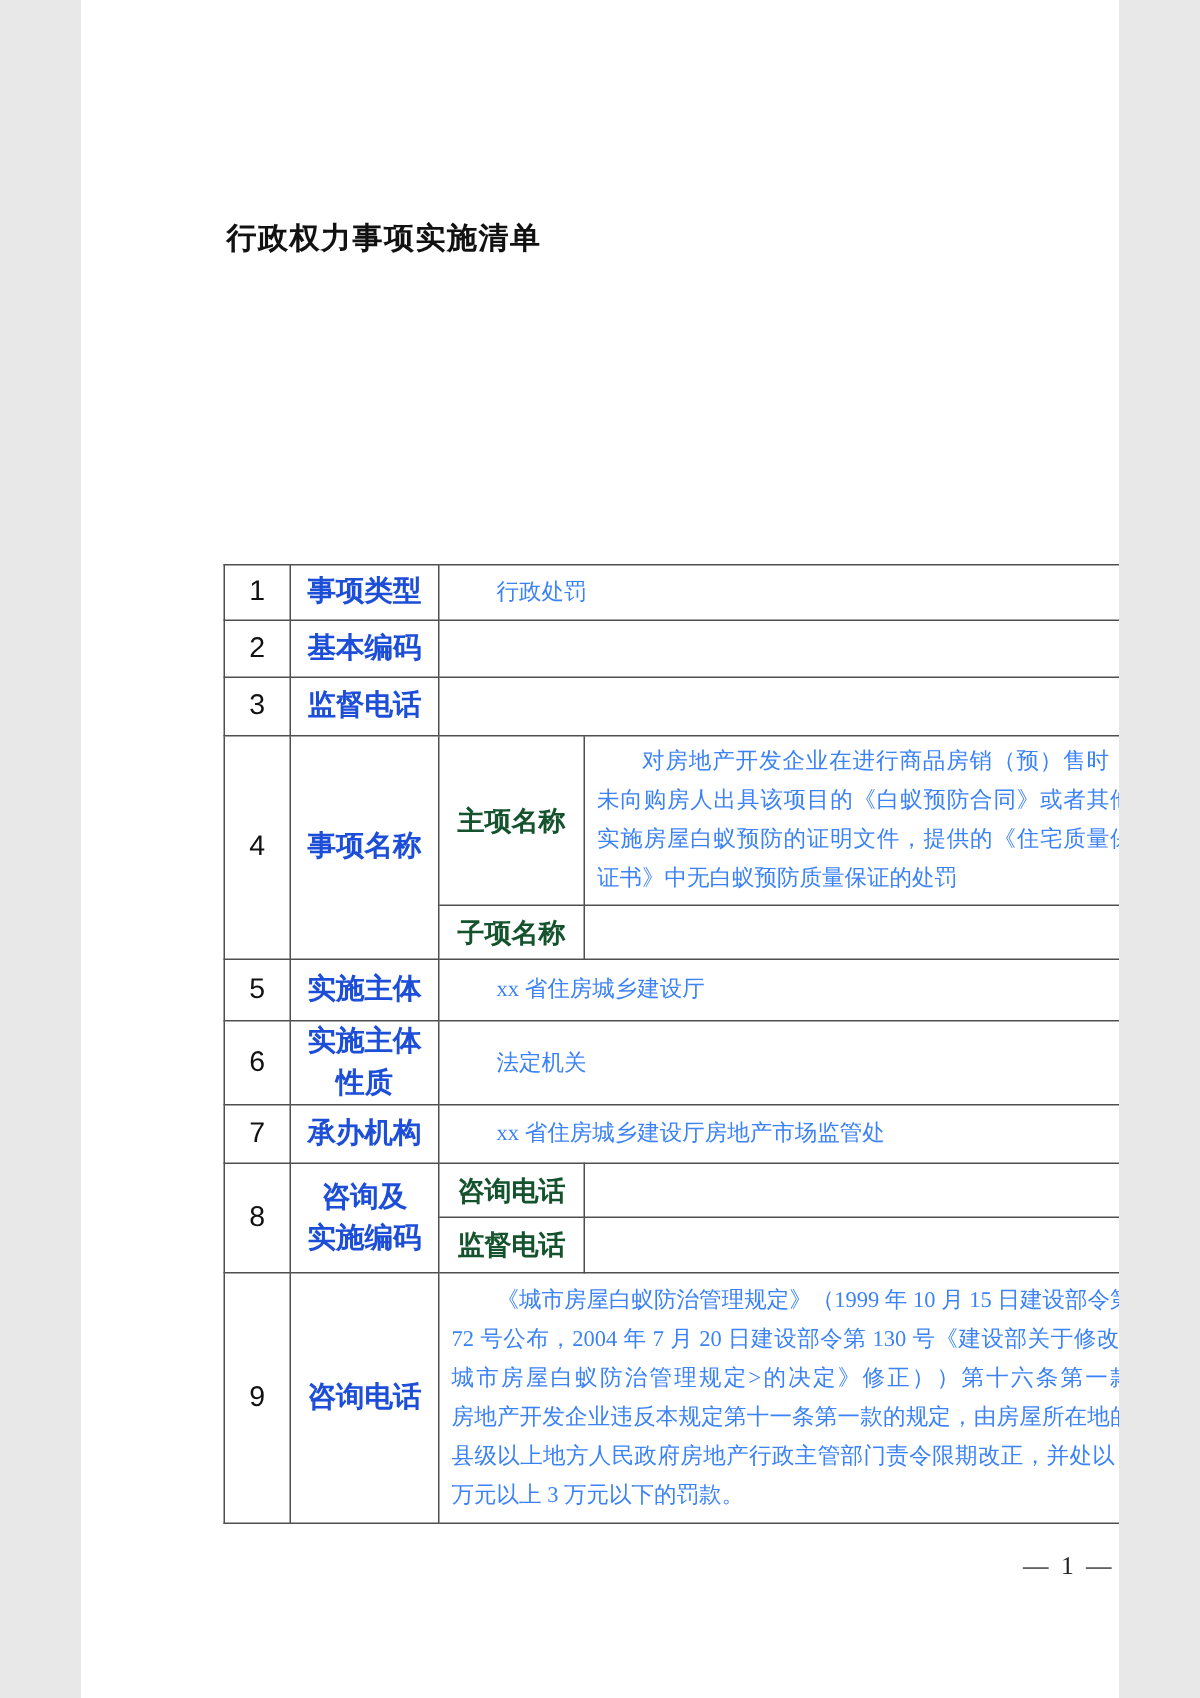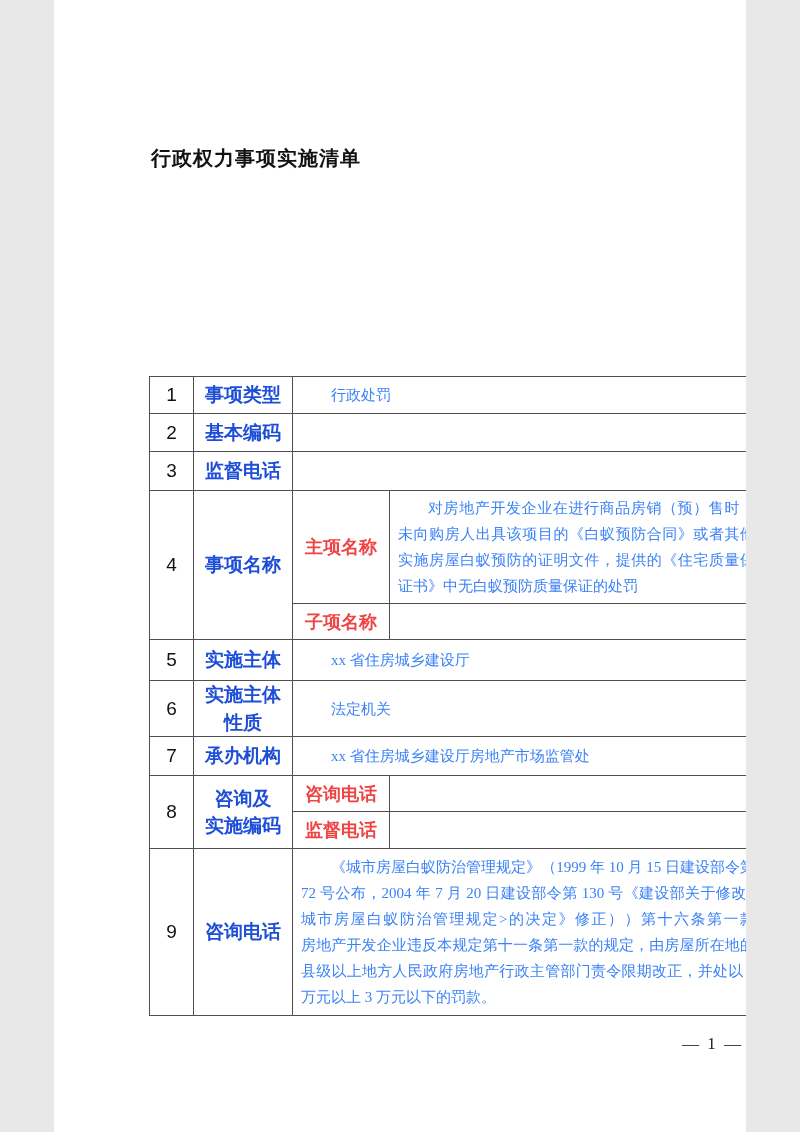--- a/index.html
+++ b/index.html
@@ -63,21 +63,21 @@
     font-size: 19px;
     line-height: 1.45;
     white-space: pre-line;
     color: #1d4ed8;
   }
   td.sublabel {
     text-align: center;
     font-family: "Liberation Sans", sans-serif;
     font-weight: bold;
     font-size: 18px;
-    color: #ef4444;
+    color: #14532d;
   }
   td.value {
     font-family: "Liberation Serif", serif;
     font-size: 15px;
     line-height: 26px;
     padding: 4px 8px 4px 8px;
     text-indent: 2em;
     text-align: justify;
     color: #3b82f6;
   }

